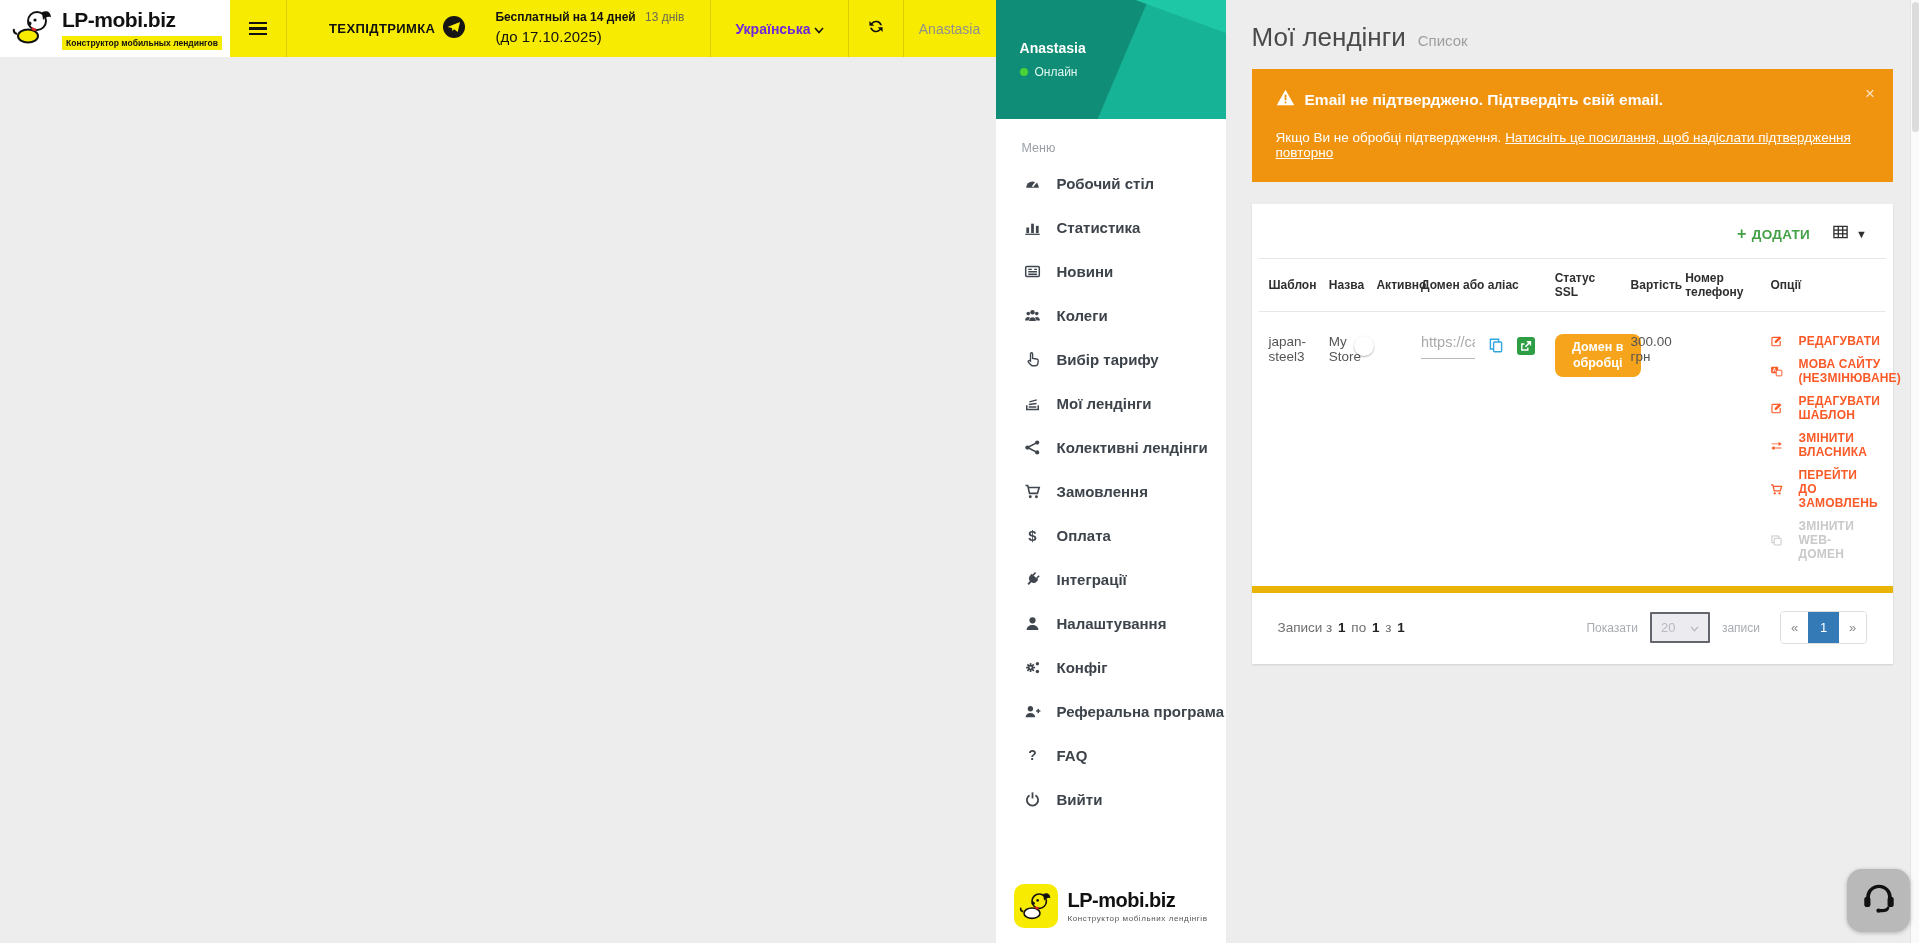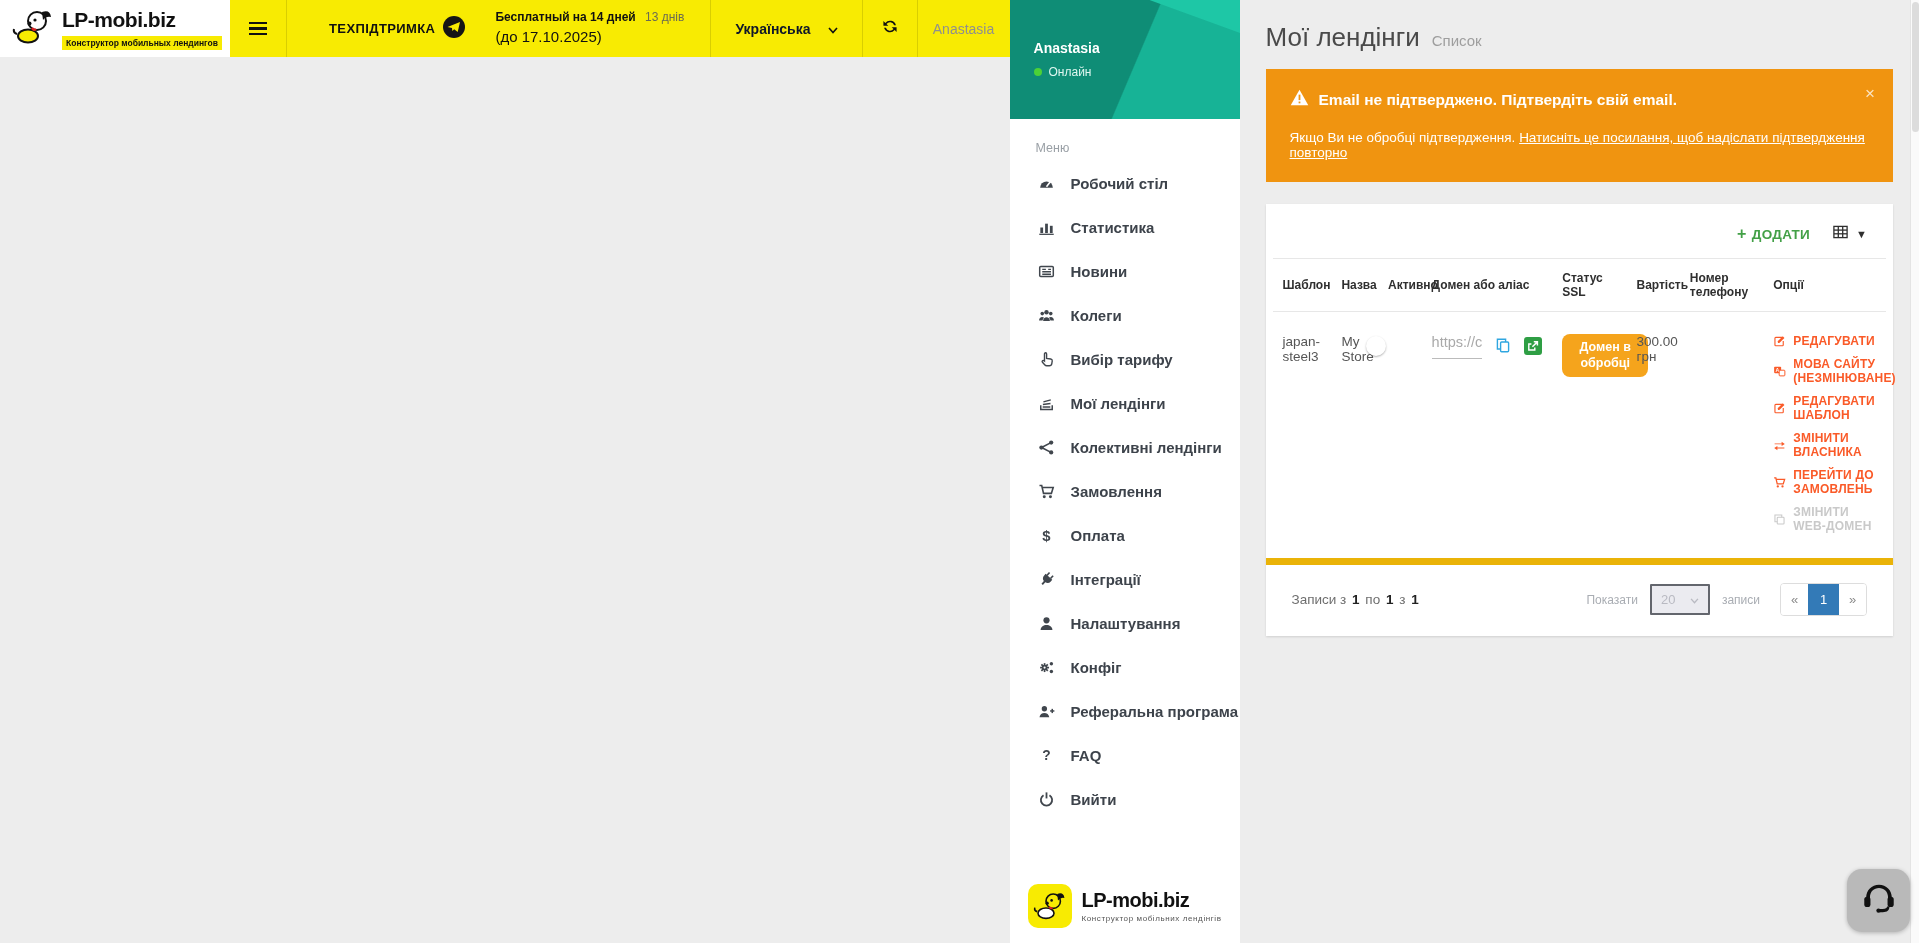--- a/index.html
+++ b/index.html
@@ -19,21 +19,21 @@
   .hamburger .bars div { height:2.5px; background:#111; margin:3px 0; }
   .top-divider { width:1px; height:57px; background:rgba(0,0,0,0.12); }
   .support { display:flex; align-items:center; gap:8px; padding:0 30px 0 42px; cursor:pointer; }
   .support-label { font-size:13px; font-weight:bold; color:#111; letter-spacing:0.4px; }
   .top-spacer { flex:1; }
   .trial { text-align:left; line-height:1.5; padding-right:26px; }
   .trial-line1 { font-size:12px; }
   .trial-plan { font-weight:bold; color:#111; }
   .trial-days { color:#6b6b52; font-weight:normal; margin-left:6px; }
   .trial-until { font-size:15px; color:#111; }
-  .language { display:flex; align-items:center; gap:17px; padding:0 24px; font-size:14px; font-weight:bold; color:#0f172a; cursor:pointer; height:100%; }
+  .language { display:flex; align-items:center; gap:3px; padding:0 24px; font-size:14px; font-weight:bold; color:#6d28d9; cursor:pointer; height:100%; }
   .refresh-btn { width:54px; height:100%; display:flex; align-items:center; justify-content:center; cursor:pointer; color:#111; }
   .user-btn { width:92px; height:100%; display:flex; align-items:center; justify-content:center; font-size:14px; color:#8f8f8f; cursor:pointer; }
 
   
   .body-row { flex:1; display:flex; min-height:0; }
 
   
   .sidebar { width:230px; background:#fff; position:relative; flex-shrink:0; }
   .user-panel { height:119px; padding:40px 0 0 24px;
     background: linear-gradient(200deg, #1ec7a6 0 16%, rgba(0,0,0,0) 16.5%),
@@ -77,21 +77,21 @@
   table.landing { width:calc(100% - 14px); margin:0 7px; border-collapse:collapse; table-layout:fixed; }
   table.landing th { text-align:left; font-size:12px; color:#2f2f2f; padding:12px 10px; border-top:1px solid #e7e7e7; border-bottom:1px solid #e7e7e7; font-weight:bold; }
   table.landing td { vertical-align:top; font-size:13.5px; color:#555; padding:22px 10px 16px; }
   .cell-domain { display:flex; align-items:flex-start; gap:13px; }
   .domain-input { width:198px; color:#a9a9a9; font-size:14.5px; border-bottom:1px solid #bbb; padding-bottom:8px; white-space:nowrap; overflow:hidden; cursor:text; }
   .icon-btn { cursor:pointer; display:inline-flex; margin-top:3px; }
   .toggle { width:46px; height:23px; border-radius:12px; background:#74c690; position:relative; cursor:pointer; box-shadow:inset 0 1px 2px rgba(0,0,0,0.15); }
   .toggle-knob { position:absolute; top:1.5px; right:2px; width:20px; height:20px; border-radius:50%; background:#fff; box-shadow:0 1px 2px rgba(0,0,0,0.3); }
   .ssl-badge { display:inline-block; width:86px; background:#f5a41c; border-radius:8px; color:#fff; font-size:12.5px; font-weight:bold; text-align:center; padding:5px 6px; line-height:1.3; }
   .options { list-style:none; }
-  .options li { display:flex; align-items:center; gap:6px; color:#fa5a28; font-size:12px; font-weight:bold; letter-spacing:0.2px; margin-bottom:9px; cursor:pointer; }
+  .options li { display:flex; align-items:center; gap:14px; color:#fa5a28; font-size:12px; font-weight:bold; letter-spacing:0.2px; margin-bottom:9px; cursor:pointer; }
   .options li.disabled { color:#c9c9c9; cursor:default; }
   .options .oic { width:14px; display:inline-flex; flex-shrink:0; }
 
   .table-footer { display:flex; justify-content:space-between; align-items:center; padding:18px 26px 20px; border-top:7px solid #eab308; }
   .records-info { font-size:13.5px; color:#6e6e6e; }
   .records-info b { color:#222; margin:0 2px; }
   .footer-right { display:flex; align-items:center; gap:12px; }
   .show-label, .records-label { font-size:12px; color:#a9adb3; }
   .page-size { width:60px; height:31px; border:2px solid #63666d; border-radius:1px; background:#ebebf0; color:#b9bac2; font-size:13px; display:flex; align-items:center; justify-content:space-between; padding:0 9px; cursor:pointer; }
   .pager { display:flex; border:1px solid #ddd; border-radius:4px; overflow:hidden; margin-left:8px; }

